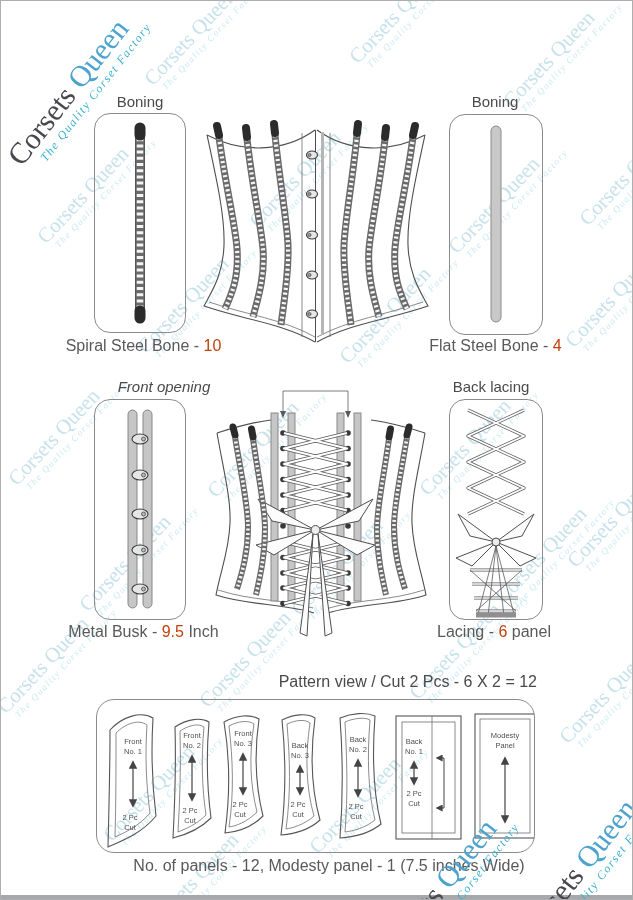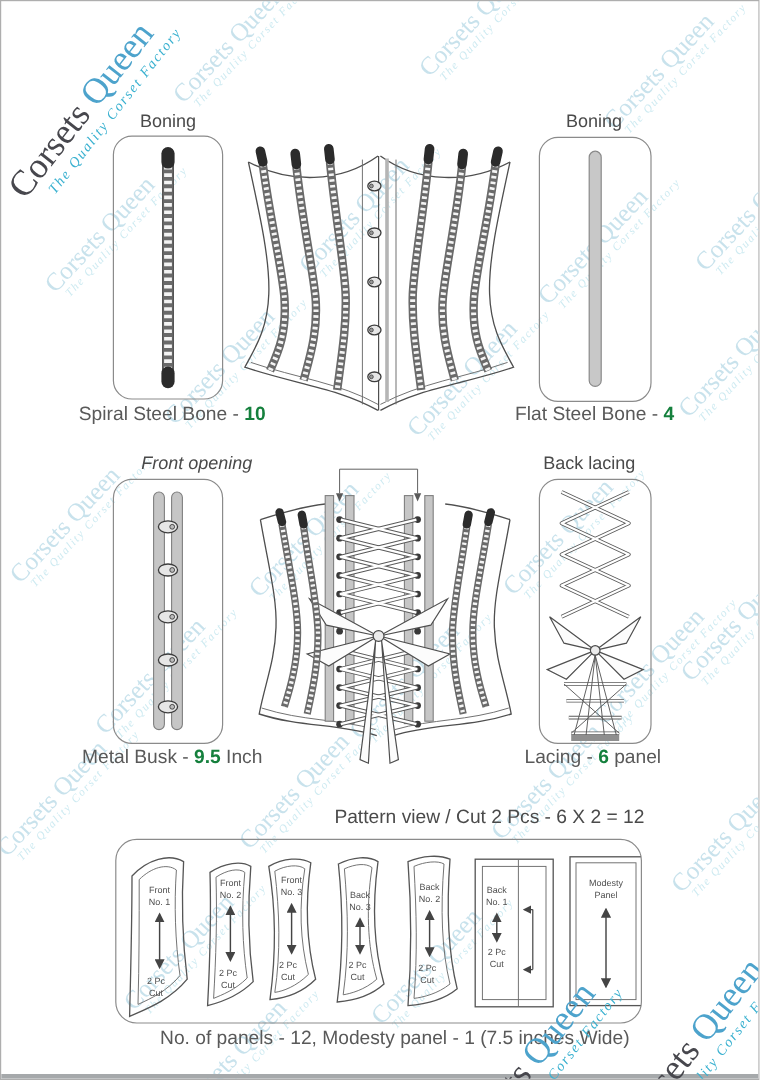--- a/index.html
+++ b/index.html
@@ -24,21 +24,21 @@
   .wm.light .wm-tag{font-size:9.5px;color:#cdeaf1;font-style:italic;}
   .wm.dark{transform:translate(-50%,-50%) rotate(-52deg);}
   .wm.dark .wm-main{font-size:30px;}
   .wm.dark .wm-c{color:#47474d;}
   .wm.dark .wm-q{color:#4da3cc;}
   .wm.dark .wm-tag{font-size:12px;color:#3ab1d0;font-style:italic;}
   .page-title{position:absolute;left:0;top:38px;width:633px;text-align:center;
       font-size:16px;color:#3d3d3d;}
   .sec-label{position:absolute;font-size:15px;color:#4a4a4a;text-align:center;}
   .caption{position:absolute;font-size:16px;color:#595959;text-align:center;white-space:nowrap;}
-  .caption .red{color:#15803d;font-weight:bold;}
+  .caption .red{color:#c2410c;font-weight:normal;}
   .hwbox{position:absolute;border:1.2px solid #8b8b8b;border-radius:16px;background:transparent;}
   .absvg{position:absolute;}
 
   
   .ol{fill:none;stroke:#4f4f4f;stroke-width:1.1;}
   .ol-thin{fill:none;stroke:#6c6c6c;stroke-width:0.8;}
   .b-dark{fill:none;stroke:#6a6a6a;stroke-width:7;}
   .b-lite{fill:none;stroke:#f4f4f4;stroke-width:4.2;stroke-dasharray:2.2 2.6;}
   .b-cap{stroke:#2b2b2b;stroke-width:8;stroke-linecap:round;}
   .bs-dark{fill:none;stroke:#6a6a6a;stroke-width:6;}

